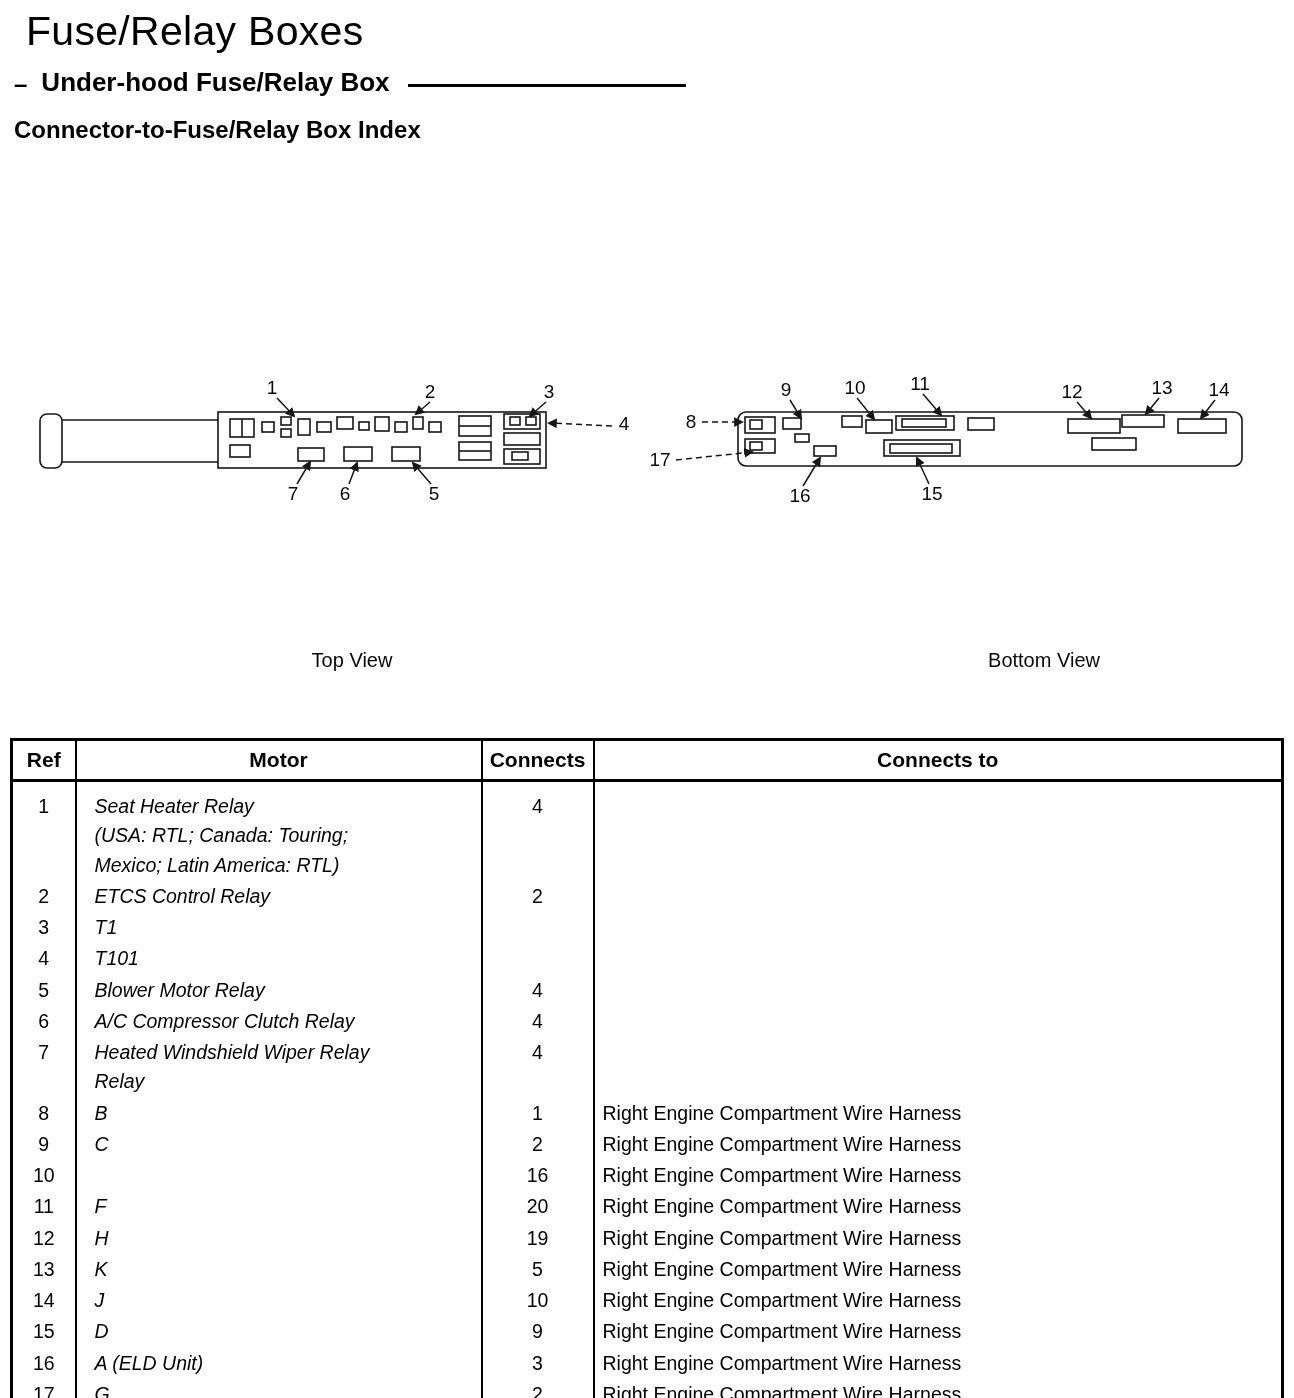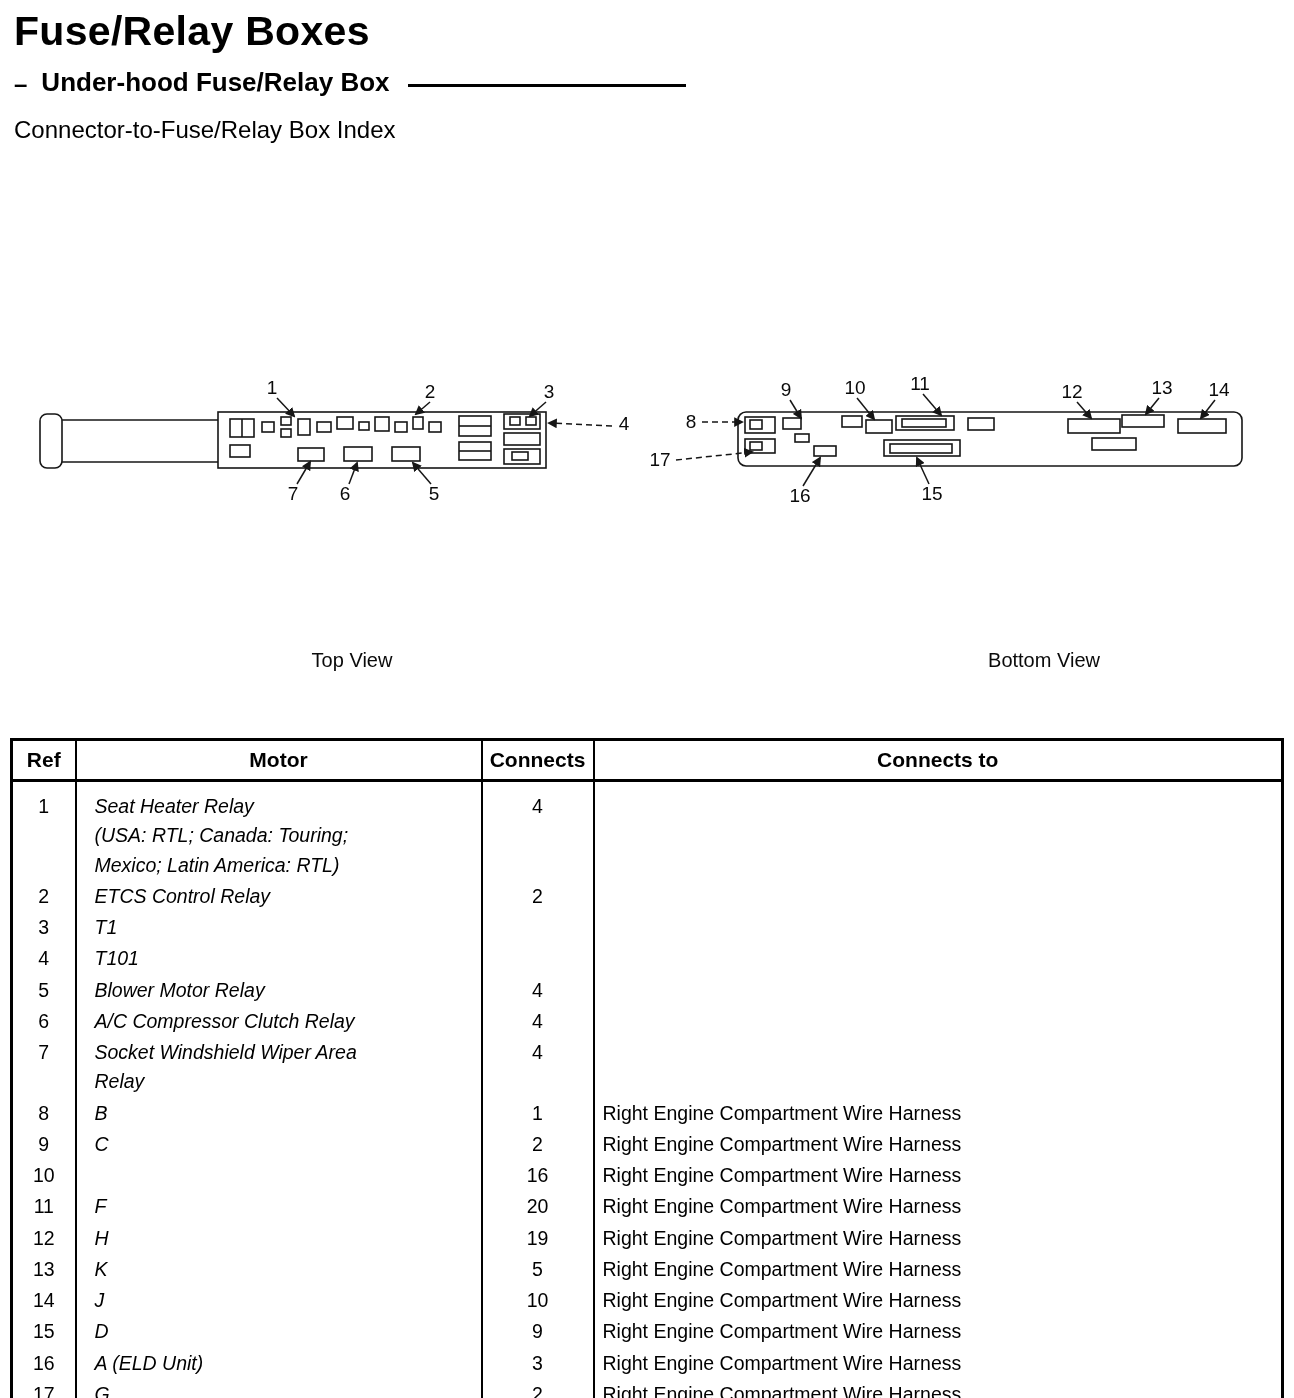--- a/index.html
+++ b/index.html
@@ -5,28 +5,28 @@
   * { box-sizing: border-box; }
   html, body { margin: 0; padding: 0; }
   body {
     width: 1294px; height: 1398px;
     background: #ffffff; color: #000;
     font-family: "Liberation Sans", sans-serif;
     overflow: hidden;
   }
   .page { position: relative; width: 1294px; height: 1398px; padding-top: 8px; }
 
-  h1.title { font-size: 41px; font-weight: 700; margin: 0 0 0 14px; letter-spacing: 0.3px; }
+  h1.title { font-size: 41px; font-weight: 400; margin: 0 0 0 26px; letter-spacing: 0.3px; }
 
   .subtitle-row { display: flex; align-items: center; width: 672px; margin: 12px 0 0 14px; }
   .subtitle-dash { font-size: 24px; font-weight: 700; line-height: 1; margin-top: 2px; }
   h2.subtitle { font-size: 26px; font-weight: 700; margin: 0 0 0 14px; white-space: nowrap; }
   .subtitle-rule { flex: 1; height: 3px; background: #000; margin-left: 18px; margin-top: 5px; }
 
-  h3.section { font-size: 24px; font-weight: 400; margin: 18px 8px 0 14px; }
+  h3.section { font-size: 24px; font-weight: 700; margin: 18px 8px 0 14px; }
 
   svg.diagram { display: block; margin-top: 212px; }
   .draw rect, .draw line, .draw path { fill: none; stroke: #161616; stroke-width: 1.6px; }
   .leaders line { stroke: #161616; stroke-width: 1.5px; }
   .leaders line.dashed { stroke-dasharray: 6 4; }
   svg text { font-size: 19px; fill: #0a0a0a; text-anchor: middle; font-family: "Liberation Sans", sans-serif; }
   svg text.viewlabel { font-size: 20px; }
 
   table.index {
     table-layout: fixed; border-collapse: collapse;
@@ -225,21 +225,21 @@
 
         <tr>
           <td class="ref">6</td>
           <td class="socket">A/C Compressor Clutch Relay</td>
           <td class="cavities">4</td>
           <td class="connects"></td>
         </tr>
 
         <tr>
           <td class="ref">7</td>
-          <td class="socket">Socket Windshield Wiper Area
+          <td class="socket">Heated Windshield Wiper Relay
 Relay</td>
           <td class="cavities">4</td>
           <td class="connects"></td>
         </tr>
 
         <tr>
           <td class="ref">8</td>
           <td class="socket">B</td>
           <td class="cavities">1</td>
           <td class="connects">Right Engine Compartment Wire Harness</td>

